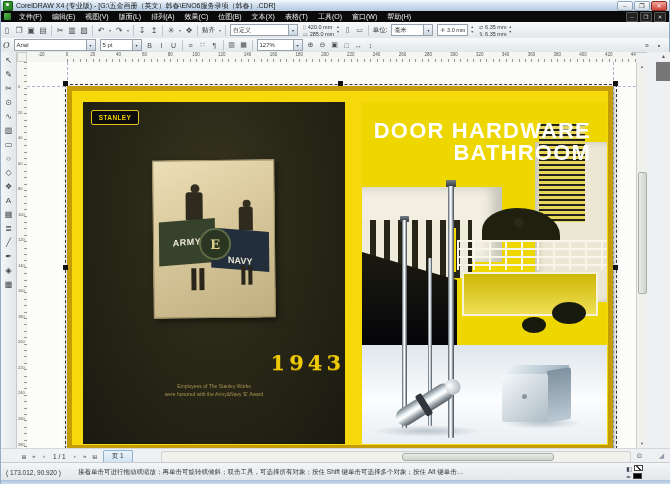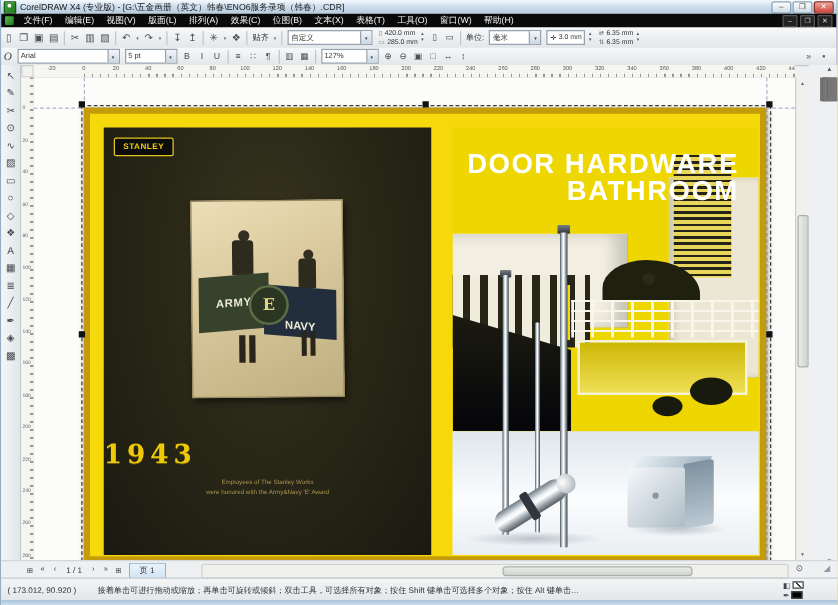--- a/index.html
+++ b/index.html
@@ -57,21 +57,21 @@
   .pageL{position:absolute;left:11px;top:11px;width:262px;height:342px;background:radial-gradient(ellipse at 50% 32%,#37351f 0%,#26251６ 55%,#1b1a10 100%);background-color:#23221４;}
   .pageL{background:radial-gradient(ellipse at 50% 32%,#37351f 0%,#262516 55%,#1b1a10 100%);}
   .logo{position:absolute;left:8px;top:8px;width:46px;height:13px;background:#0c0c0c;border:1px solid #e2c41c;border-radius:2px;color:#f2cf00;font-size:6.5px;font-weight:bold;letter-spacing:.4px;display:flex;align-items:center;justify-content:center;}
   .vphoto{position:absolute;left:70px;top:58px;width:122px;height:158px;transform:rotate(-.6deg);background:linear-gradient(155deg,#ecdfb8 0%,#d8c79a 45%,#bfae80 100%);box-shadow:inset 0 0 0 1px #9a8a60,2px 3px 6px rgba(0,0,0,.55);}
   .head{position:absolute;width:9px;height:9px;border-radius:50%;background:#352f22;}
   .torso{position:absolute;background:#2e2a1e;border-radius:3px 3px 0 0;}
   .leg{position:absolute;width:5px;height:22px;background:#2a251a;}
   .fleft{position:absolute;left:6px;top:60px;width:56px;height:44px;background:#36422c;transform:skewY(-4deg);display:flex;align-items:center;justify-content:center;color:#ece8d6;font-weight:bold;font-size:9px;letter-spacing:.5px;}
   .fright{position:absolute;left:58px;top:70px;width:58px;height:40px;background:#232e3c;transform:skewY(5deg);display:flex;align-items:flex-end;justify-content:center;color:#ece8d6;font-weight:bold;font-size:9px;padding-bottom:4px;box-sizing:border-box;}
   .fem{position:absolute;left:46px;top:68px;width:28px;height:28px;border-radius:50%;background:#2a3622;border:2px solid #5c6c44;display:flex;align-items:center;justify-content:center;color:#e0d08a;font-family:"DejaVu Serif",serif;font-weight:bold;font-size:13px;}
-  .year{position:absolute;left:0;right:0;top:248px;text-align:left;color:#edc907;font-family:"DejaVu Serif",serif;font-weight:bold;font-size:21px;letter-spacing:4px;text-shadow:0 1px 0 #6b5a00;}
+  .year{position:absolute;left:0;right:0;top:248px;text-align:right;color:#edc907;font-family:"DejaVu Serif",serif;font-weight:bold;font-size:21px;letter-spacing:4px;text-shadow:0 1px 0 #6b5a00;}
   .caption{position:absolute;left:0;right:0;top:280px;text-align:center;font-size:5px;color:#ab9352;line-height:1.6;}
   .rpage{position:absolute;left:290px;top:11px;width:245px;height:342px;}
   .photo{position:absolute;left:0;top:0;width:245px;height:243px;background:#eed600;overflow:hidden;}
   .bldgR{position:absolute;right:0;top:40px;width:72px;height:160px;background:#ece7d4;box-shadow:inset 4px 0 6px rgba(0,0,0,.15);}
   .louver{position:absolute;left:4px;top:22px;width:46px;height:98px;background:repeating-linear-gradient(180deg,#23231a 0 2px,#e8d65a 2px 5px);}
   .bldgL{position:absolute;left:0;top:85px;width:140px;height:75px;background:#f2efe2;box-shadow:inset -10px 0 12px rgba(0,0,0,.18);}
   .pillars{position:absolute;left:0;top:118px;width:110px;height:58px;background:repeating-linear-gradient(90deg,#efecdc 0 8px,#262517 8px 14px);}
   .fgdark{position:absolute;left:0;top:150px;width:95px;height:93px;background:linear-gradient(180deg,#1c1b11,#05050a);clip-path:polygon(0 0,100% 30%,100% 100%,0 100%);}
   .hill{position:absolute;left:120px;top:106px;width:78px;height:32px;background:#20200f;border-radius:45% 55% 8% 8%/70% 85% 0 0;}
   .sphere{position:absolute;left:152px;top:116px;width:10px;height:10px;border-radius:50%;background:#2a2a18;}

